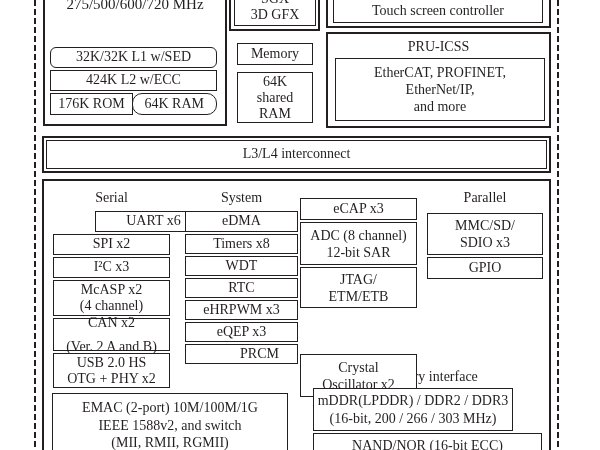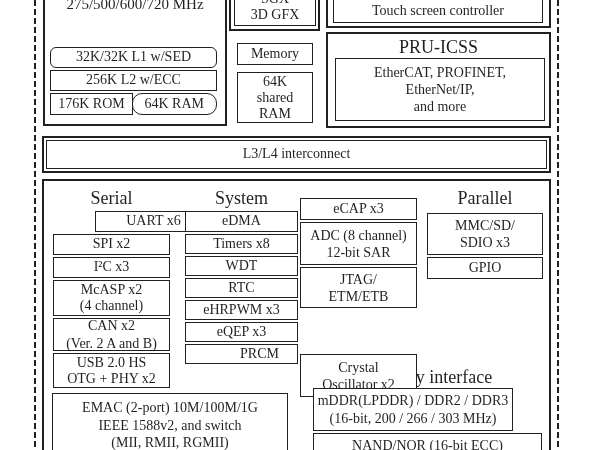--- a/index.html
+++ b/index.html
@@ -31,21 +31,21 @@
     position: absolute;
     box-sizing: border-box;
     border: 2px solid #231f20;
     background: #ffffff;
   }
   .frame.heavy { border-width: 2.5px; }
   .label {
     position: absolute;
     box-sizing: border-box;
     text-align: center;
-    font-size: 18px;
+    font-size: 14px;
     line-height: 16px;
     white-space: pre-line;
   }
   .dash {
     position: absolute;
     width: 2px;
     background: repeating-linear-gradient(180deg, #231f20 0px 6px, transparent 6px 9px);
   }
   .align-bottom { align-items: flex-end; padding-bottom: 3px; }
   .align-top { align-items: flex-start; }
@@ -54,21 +54,21 @@
 <body>
 
 <div id="canvas">
 
   <div class="dash" style="left:34px; top:0; height:450px;"></div>
   <div class="dash" style="left:557px; top:0; height:450px;"></div>
 
   <div class="frame" style="left:43px; top:-40px; width:184px; height:166px;"></div>
   <div class="label" style="left:43px; top:-5px; width:184px; font-size:15px; line-height:18px;">275/500/600/720 MHz</div>
   <div class="box" style="left:50px; top:47px; width:167px; height:21px;border-radius:6px;">32K/32K L1 w/SED</div>
-  <div class="box" style="left:50px; top:70px; width:167px; height:21px;">256K L2 w/ECC</div>
+  <div class="box" style="left:50px; top:70px; width:167px; height:21px;">424K L2 w/ECC</div>
   <div class="box" style="left:50px; top:93px; width:83px; height:22px;">176K ROM</div>
   <div class="box" style="left:131.5px; top:93px; width:85.5px; height:22px;border-radius:10px;">64K RAM</div>
 
   <div class="frame" style="left:229px; top:-18px; width:91px; height:49px;"></div>
   <div class="box" style="left:234px; top:-13px; width:82px; height:39px; line-height:16px;">SGX
 3D GFX</div>
 
   <div class="box" style="left:237px; top:43px; width:76px; height:22px;">Memory</div>
   <div class="box" style="left:237px; top:72px; width:76px; height:51px; line-height:16px;">64K
 shared
@@ -91,21 +91,21 @@
   <div class="label" style="left:53px;  top:190px; width:117px;">Serial</div>
   <div class="label" style="left:185px; top:190px; width:113px;">System</div>
   <div class="label" style="left:427px; top:190px; width:116px;">Parallel</div>
   <div class="label" style="left:313px; top:369px; width:229px;">Memory interface</div>
 
   <div class="box" style="left:53px; top:211px; width:117px; height:21px;margin-left:42px;">UART x6</div>
   <div class="box" style="left:53px; top:234px; width:117px; height:21px;">SPI x2</div>
   <div class="box" style="left:53px; top:257px; width:117px; height:21px;">I²C x3</div>
   <div class="box" style="left:53px; top:280px; width:117px; height:36px; line-height:16px;">McASP x2
 (4 channel)</div>
-  <div class="box" style="left:53px; top:318px; width:117px; height:33px; line-height:18px;">CAN x2
+  <div class="box" style="left:53px; top:318px; width:117px; height:33px; line-height:24px;">CAN x2
 (Ver. 2 A and B)</div>
   <div class="box" style="left:53px; top:353px; width:117px; height:35px; line-height:16px;">USB 2.0 HS
 OTG + PHY x2</div>
 
   <div class="box" style="left:185px; top:211px; width:113px; height:21px;">eDMA</div>
   <div class="box" style="left:185px; top:234px; width:113px; height:20px;">Timers x8</div>
   <div class="box" style="left:185px; top:256px; width:113px; height:20px;">WDT</div>
   <div class="box" style="left:185px; top:278px; width:113px; height:20px;">RTC</div>
   <div class="box" style="left:185px; top:300px; width:113px; height:20px;">eHRPWM x3</div>
   <div class="box" style="left:185px; top:322px; width:113px; height:20px;">eQEP x3</div>

